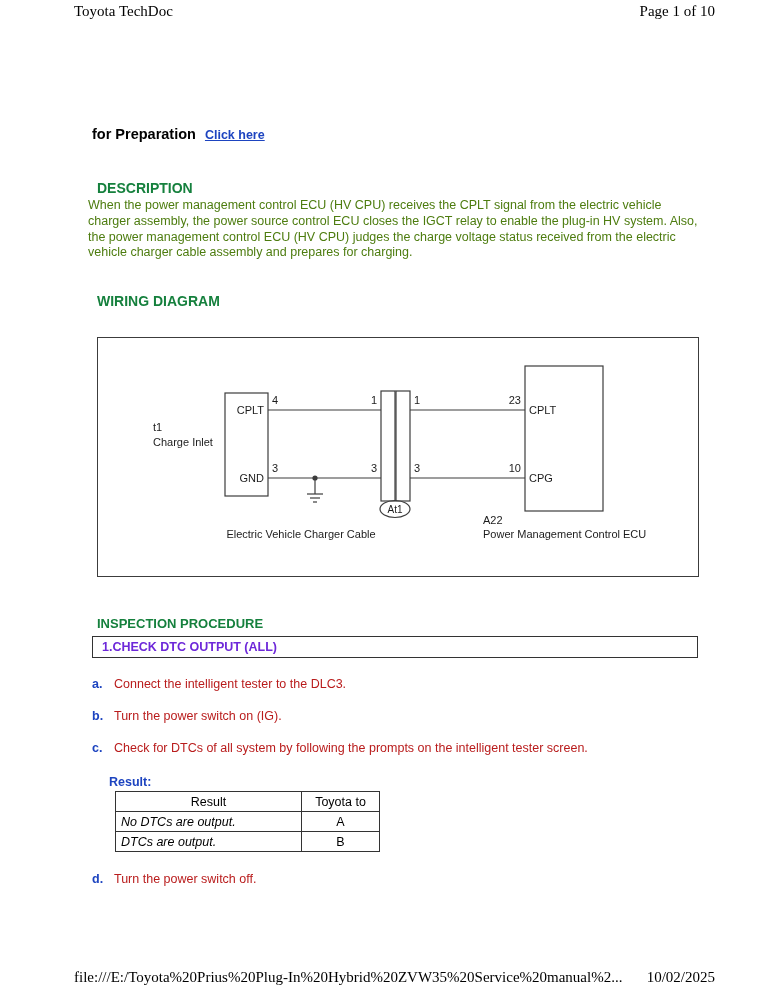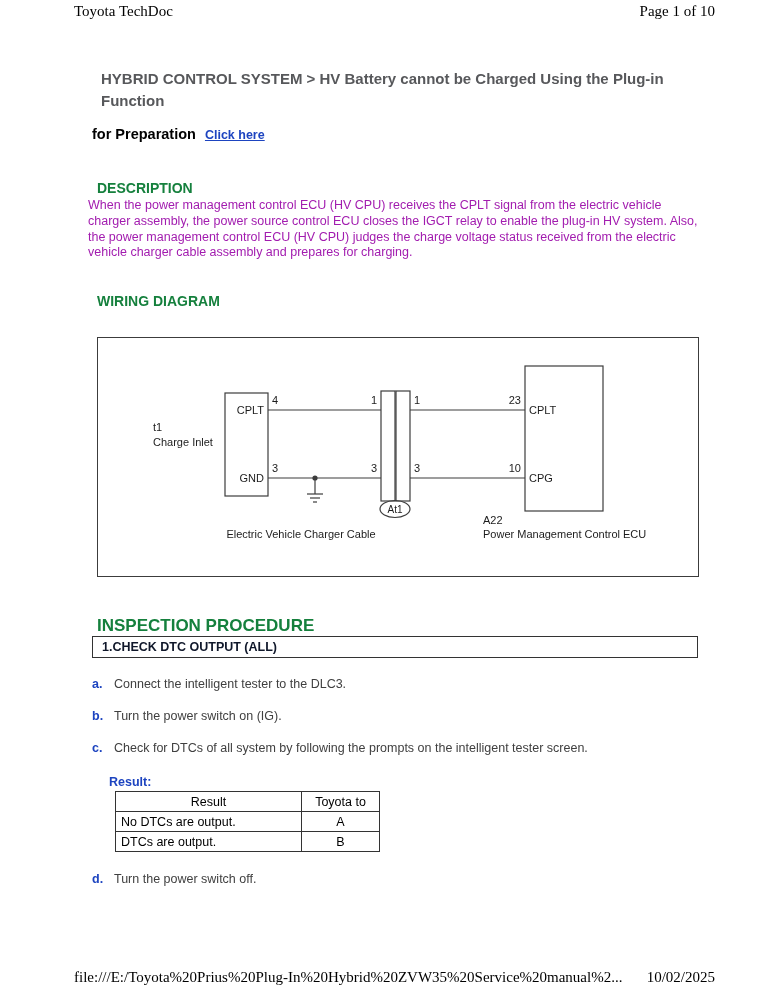--- a/index.html
+++ b/index.html
@@ -40,83 +40,82 @@
     cursor: pointer;
     text-align: right;
   }
   .sec-heading {
     position: absolute; left: 88px;
     font-size: 14px; font-weight: bold; color: #15803d;
   }
   .desc-heading { top: 180px; }
   .desc-body {
     position: absolute; top: 198px; left: 79px; width: 612px;
-    font-size: 12.5px; line-height: 15.8px; color: #a21caf;
+    font-size: 12.5px; line-height: 15.8px; color: #4d7c0f;
   }
   .wiring-heading { top: 293px; }
   .diagram-box {
     position: absolute; top: 337px; left: 88px;
     width: 602px; height: 240px;
     border: 1px solid #3c3c3c; background: #fff;
   }
-  .inspection-heading { top: 616px; font-size: 17px; }
+  .inspection-heading { top: 616px; font-size: 13px; }
   .check-box {
     position: absolute; top: 636px; left: 83px; width: 606px; height: 22px;
     border: 1px solid #333;
-    font-size: 12.5px; font-weight: bold; color: #0f172a;
+    font-size: 12.5px; font-weight: bold; color: #6d28d9;
     line-height: 20px; padding-left: 9px;
   }
   .step {
     position: absolute; left: 83px;
     display: flex; font-size: 12.5px; color: #000;
   }
   .step-a { top: 677px; }
   .step-b { top: 709px; }
   .step-c { top: 741px; }
   .step-d { top: 872px; }
   .step-letter {
     width: 22px; font-weight: bold;
     color: var(--blue, #1d44c0);
     flex: 0 0 22px;
   }
-  .step-text { color: #404040; }
+  .step-text { color: #b91c1c; }
   .result-label {
     position: absolute; top: 775px; left: 100px;
     font-size: 12.5px; font-weight: bold;
     color: var(--blue, #1d44c0);
     text-align: right;
   }
   .result-table {
     position: absolute; top: 791px; left: 106px;
     border-collapse: collapse;
     font-size: 12.5px; color: #000;
   }
   .result-table th, .result-table td {
     border: 1px solid #333;
     height: 20px; padding: 1px 5px;
     font-weight: normal; background: #fff;
   }
   .result-table th { text-align: center; }
   .result-table .col-result { width: 186px; }
   .result-table .col-proceed { width: 78px; }
-  .cell-left { text-align: left; }
+  .cell-left { text-align: left; font-style: italic; }
   .cell-center { text-align: center; }
   .diagram-svg text { font-family: "Liberation Sans", sans-serif; }
 </style>
 </head>
 <body>
 
 <div class="page">
 
   <div class="print-header">
     <span>Toyota TechDoc</span>
     <span>Page 1 of 10</span>
   </div>
 
-  <div class="main-title">HYBRID CONTROL SYSTEM &gt; HV Battery cannot be Charged Using the Plug-in Function</div>
 
   <div class="prep">
     <span>for Preparation</span><a class="prep-link" href="#">Click here</a>
   </div>
 
   <div class="sec-heading desc-heading">DESCRIPTION</div>
   <div class="desc-body">When the power management control ECU (HV CPU) receives the CPLT signal from the electric vehicle charger assembly, the power source control ECU closes the IGCT relay to enable the plug-in HV system. Also, the power management control ECU (HV CPU) judges the charge voltage status received from the electric vehicle charger cable assembly and prepares for charging.</div>
 
   <div class="sec-heading wiring-heading">WIRING DIAGRAM</div>
 

